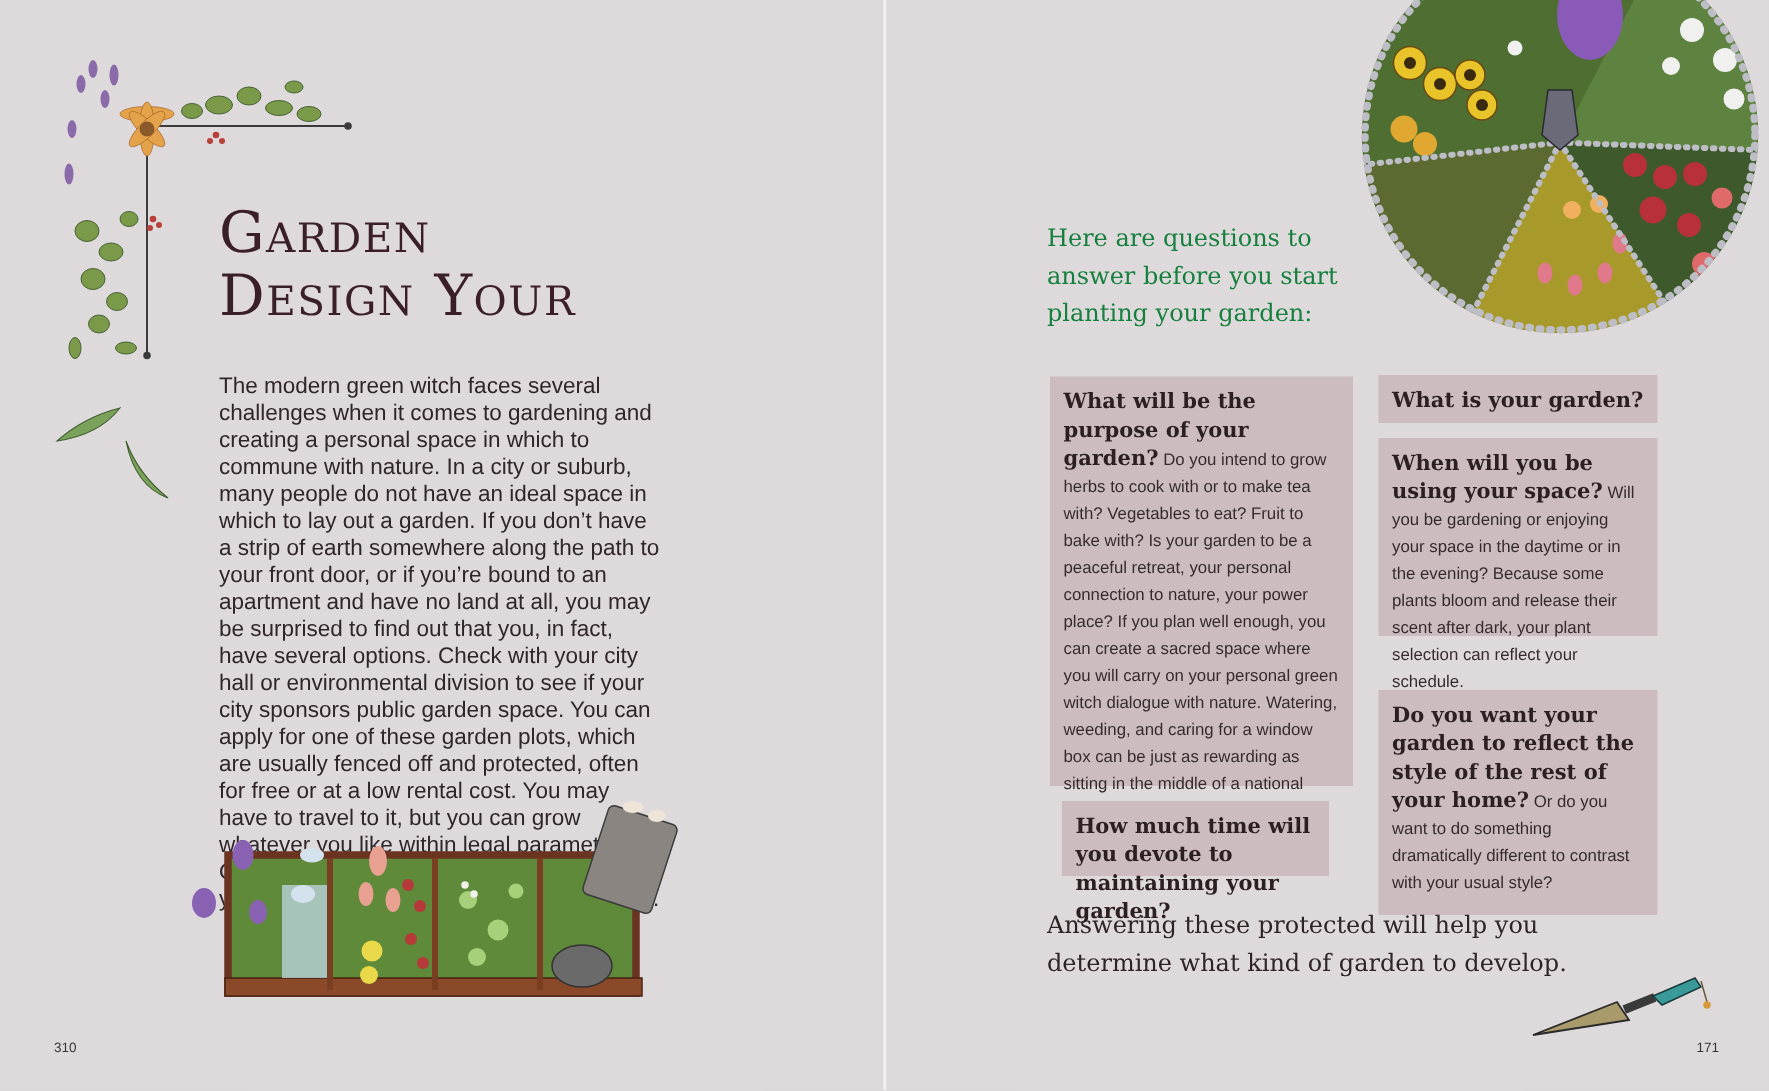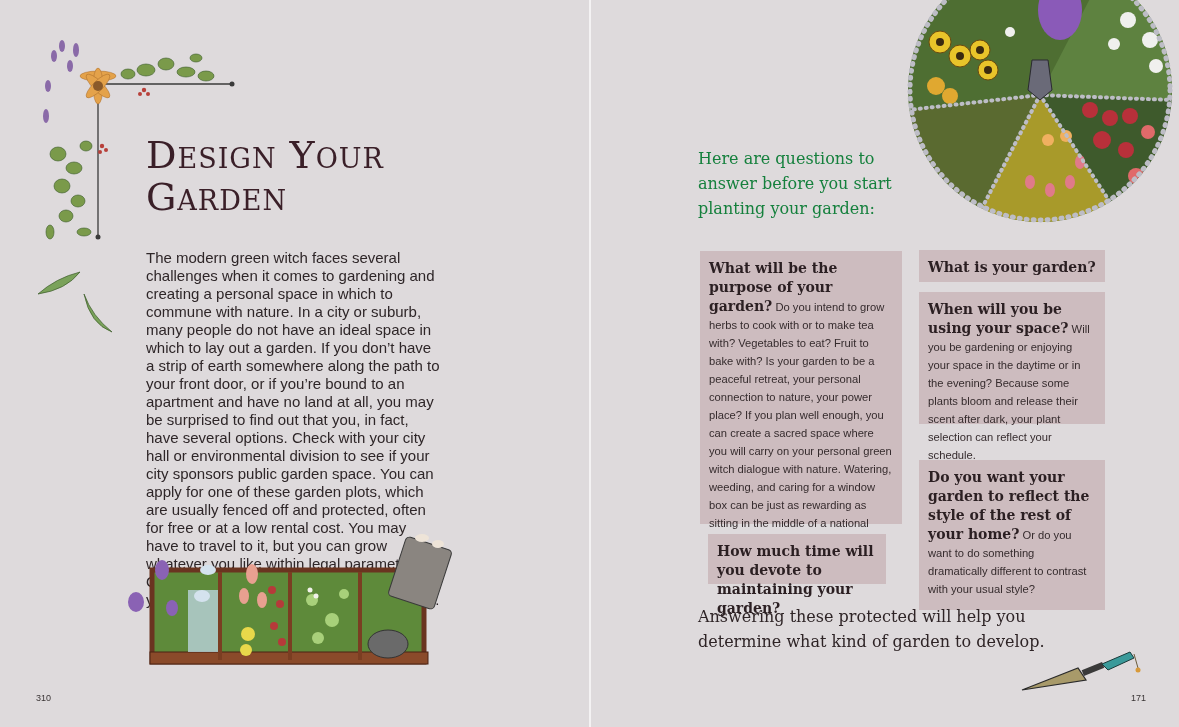--- a/index.html
+++ b/index.html
@@ -79,22 +79,22 @@
         <circle cx="70" cy="114" r="2"></circle>
         <circle cx="64" cy="116" r="2"></circle>
       </g>
   </svg>
   <svg class="illus" style="left:36px;top:268px" width="80" height="70" viewBox="0 0 80 70">
     <path d="M2 26 Q20 10 44 4 Q30 22 2 26 Z" fill="#7aa25a" stroke="#3b5a2a" stroke-width="0.7"></path>
     <path d="M48 26 Q56 48 76 64 Q54 56 48 26 Z" fill="#7aa25a" stroke="#3b5a2a" stroke-width="0.7"></path>
   </svg>
 
   <div class="title">
+    <div>Garden</div>
     <div>Design Your</div>
-    <div>Garden</div>
   </div>
 
   <p class="body-text">The modern green witch faces several challenges when it comes to gardening and creating a personal space in which to commune with nature. In a city or suburb, many people do not have an ideal space in which to lay out a garden. If you don’t have a strip of earth somewhere along the path to your front door, or if you’re bound to an apartment and have no land at all, you may be surprised to find out that you, in fact, have several options. Check with your city hall or environmental division to see if your city sponsors public garden space. You can apply for one of these garden plots, which are usually fenced off and protected, often for free or at a low rental cost. You may have to travel to it, but you can grow whatever you like within legal parameters. Or, if you prefer something closer to home, you can create a balcony or window garden.</p>
 
   <svg class="illus" style="left:122px;top:530px" width="345" height="142" viewBox="0 0 345 142">
     <rect x="30" y="40" width="272" height="92" fill="#5e8a3a" stroke="#6a3420" stroke-width="5"></rect>
     <rect x="28" y="122" width="278" height="12" fill="#8a4a2a" stroke="#4a2212" stroke-width="1"></rect>
     <line x1="98" y1="42" x2="98" y2="130" stroke="#7a3e22" stroke-width="4"></line>
     <line x1="168" y1="42" x2="168" y2="130" stroke="#7a3e22" stroke-width="4"></line>
     <line x1="238" y1="42" x2="238" y2="130" stroke="#7a3e22" stroke-width="4"></line>

